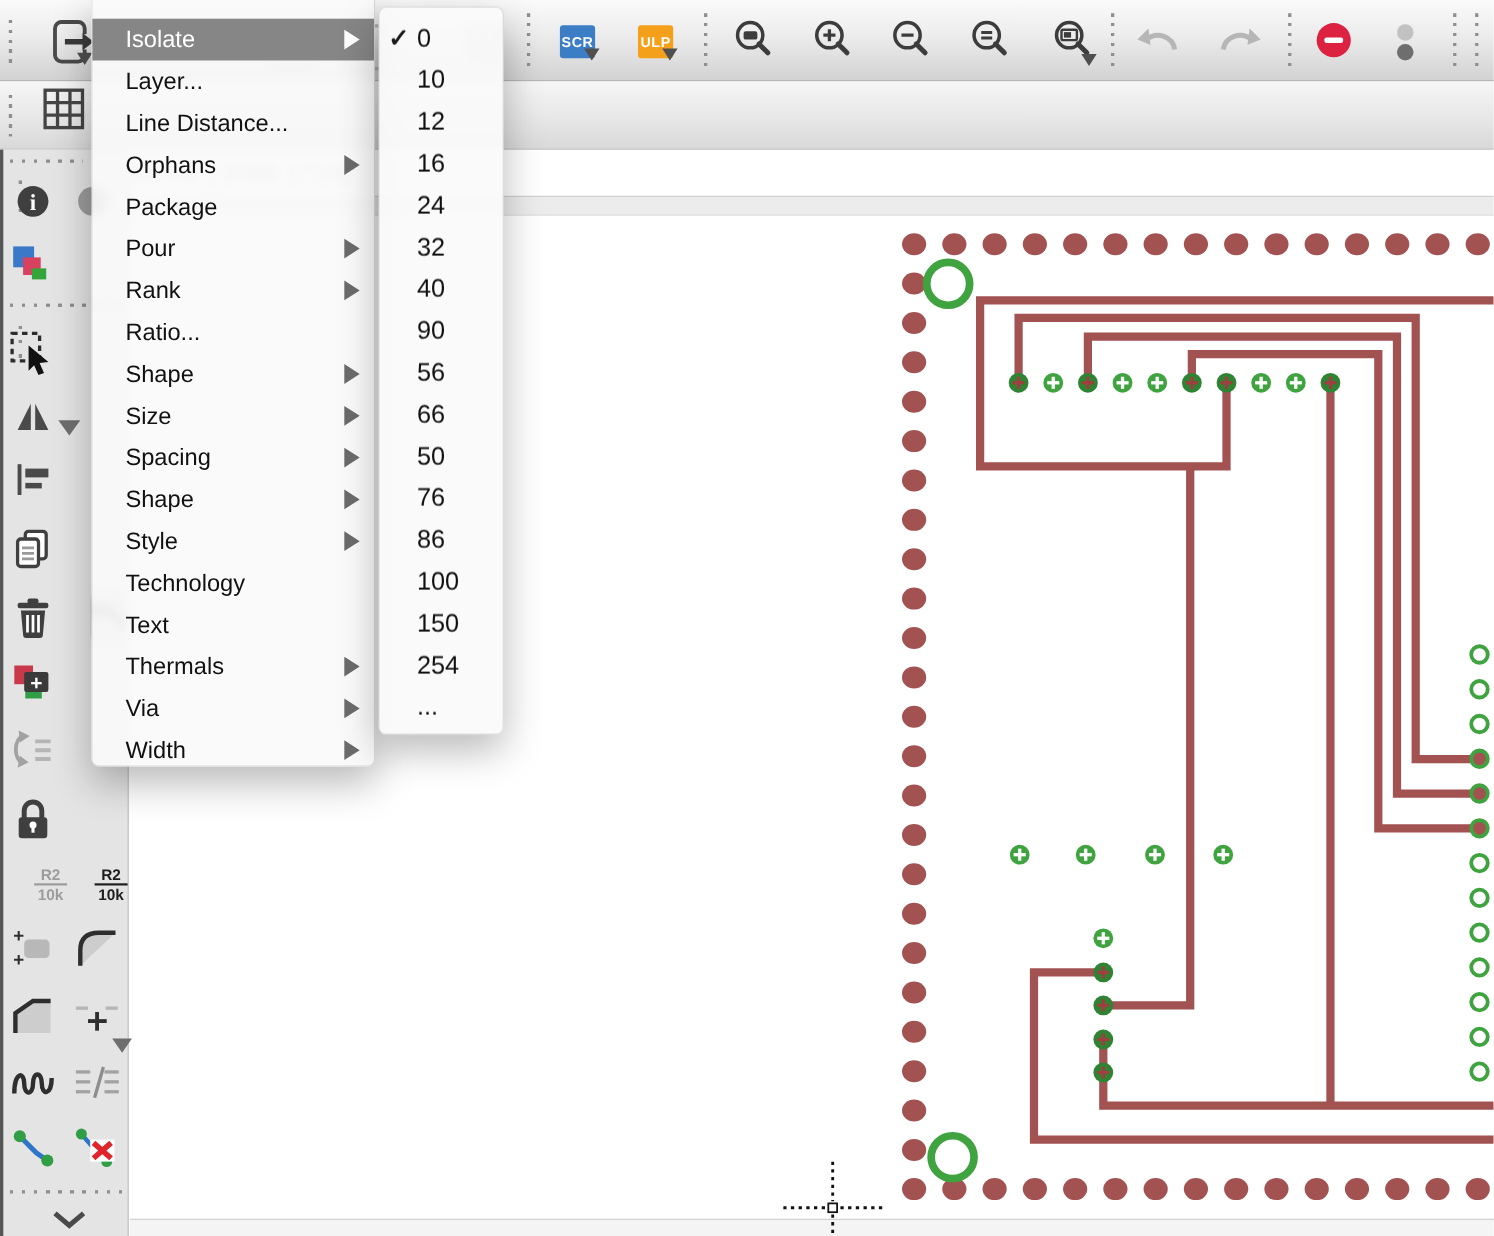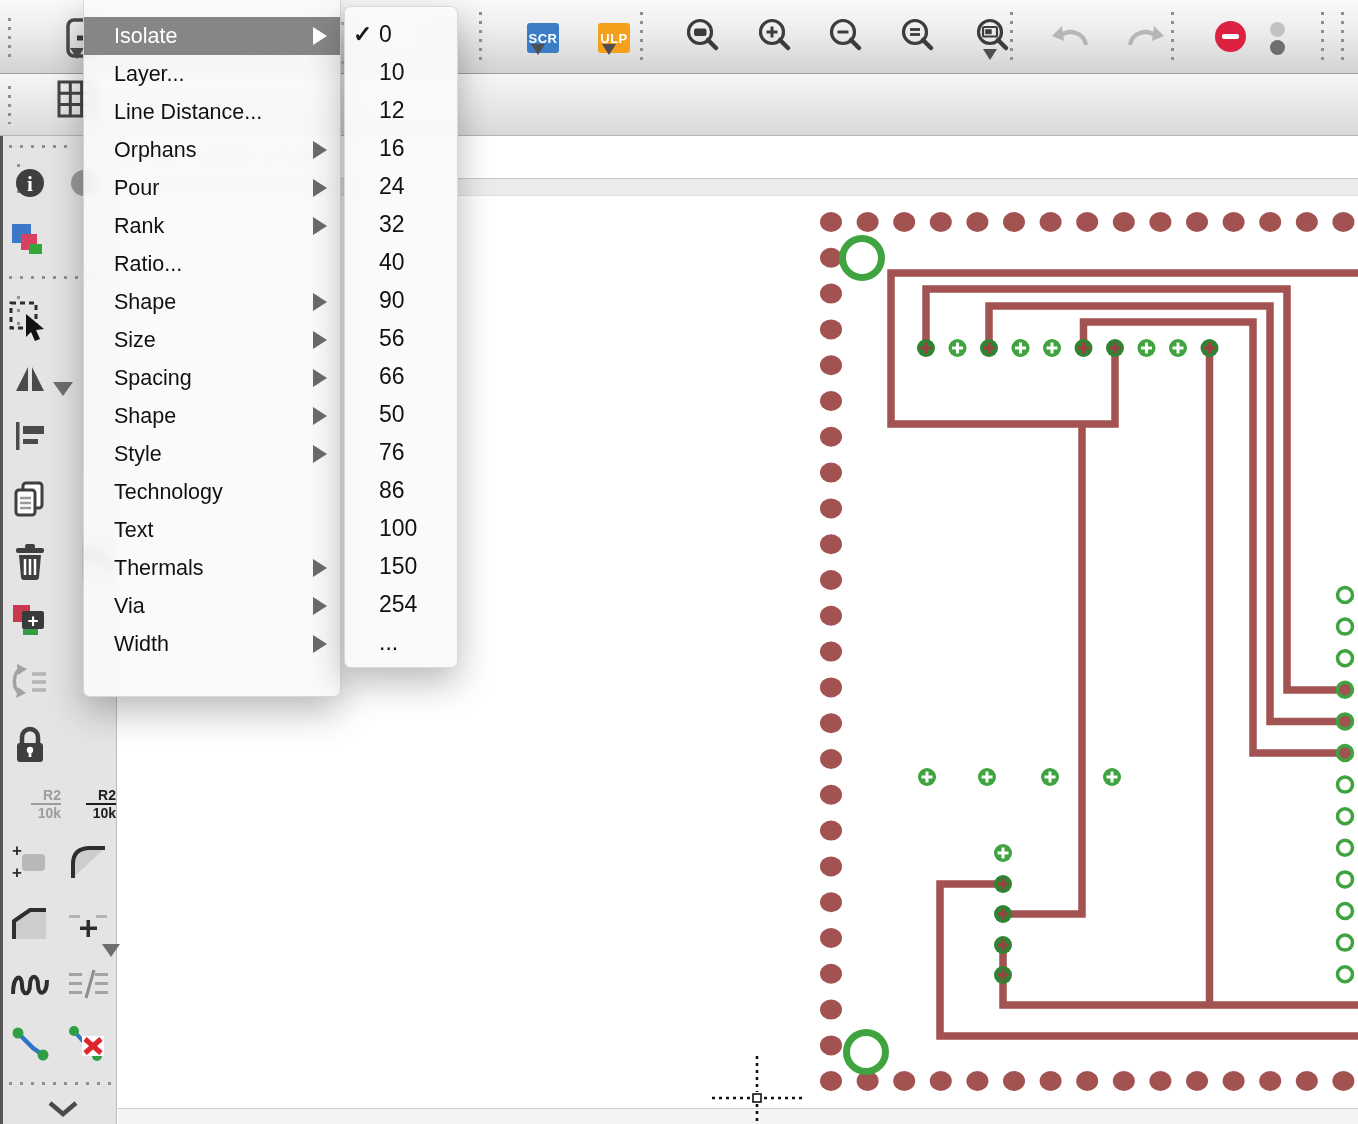--- a/index.html
+++ b/index.html
@@ -8,21 +8,21 @@
     background:#ffffff;font-family:"Liberation Sans",sans-serif;
     -webkit-font-smoothing:antialiased;
   }
   
   .toolbar1{position:absolute;left:0;top:0;width:1358px;height:73px;z-index:5;
     background:linear-gradient(#fafafa,#ececec 45%,#d2d2d2);border-bottom:1px solid #9d9d9d;}
   .toolbar2{position:absolute;left:0;top:74px;width:1358px;height:61px;z-index:5;
     background:linear-gradient(#f6f6f6,#e7e7e7 55%,#d9d9d9);border-bottom:1px solid #b4b4b4;}
   .vdots{position:absolute;width:3px;z-index:6;
     background:repeating-linear-gradient(to bottom,#8f8f8f 0 3px,transparent 3px 9px);}
-  .tbtn{position:absolute;z-index:6;display:flex;align-items:center;justify-content:center;margin-left:18px;}
+  .tbtn{position:absolute;z-index:6;display:flex;align-items:center;justify-content:center;}
   .badge{width:32px;height:30px;border-radius:3px;color:#fff;font-size:13px;font-weight:bold;
     display:flex;align-items:center;justify-content:center;letter-spacing:0.5px;}
   .dd{position:absolute;width:0;height:0;border-left:8px solid transparent;
     border-right:8px solid transparent;border-top:11px solid #4f4f4f;z-index:7;}
   .stop-circle{width:31px;height:31px;border-radius:50%;display:flex;align-items:center;justify-content:center;}
   .stop-bar{width:17px;height:5px;background:#fff;border-radius:2px;}
   .ovdot{position:absolute;border-radius:50%;width:15px;height:15px;z-index:6;}
   
   .param-bar{position:absolute;left:118px;top:136px;width:1240px;height:42px;background:#fff;
     border-bottom:1px solid #c9c9c9;z-index:2;}
@@ -33,21 +33,21 @@
   .statusbar{position:absolute;left:118px;top:1108px;width:1240px;height:16px;background:#f4f4f4;
     border-top:1px solid #cecece;z-index:2;}
   
   .sidebar{position:absolute;left:0;top:136px;width:117px;height:988px;background:#e4e4e4;
     border-right:1px solid #bdbdbd;border-left:3px solid #565656;box-sizing:border-box;z-index:10;}
   .hdots{position:absolute;height:3px;
     background:repeating-linear-gradient(to right,#8f8f8f 0 3px,transparent 3px 11px);}
   .svdots{position:absolute;width:3px;
     background:repeating-linear-gradient(to bottom,#8f8f8f 0 3px,transparent 3px 13px);}
   .si{position:absolute;width:44px;height:44px;display:flex;align-items:center;justify-content:center;}
-  .frac{display:flex;flex-direction:column;align-items:flex-end;font-size:14px;line-height:14px;font-weight:bold;margin-left:32px;}
+  .frac{display:flex;flex-direction:column;align-items:center;font-size:14px;line-height:14px;font-weight:bold;margin-left:32px;}
   .frac .fline{height:2px;width:30px;margin:1px 0;}
   .frac-gray{color:#9c9c9c;} .frac-gray .fline{background:#9c9c9c;}
   .frac-dark{color:#1e1e1e;} .frac-dark .fline{background:#1e1e1e;}
   .press-btn{position:absolute;left:82px;top:538px;width:34px;height:46px;background:#d2d2d2;
     border-radius:7px;z-index:11;display:flex;align-items:center;justify-content:center;}
   .faint{opacity:0.85;}
   
   .pcb-wrap{position:absolute;left:118px;top:196px;width:1240px;height:912px;z-index:1;background:#fff;}
   .crosshair{position:absolute;left:712px;top:1056px;z-index:8;}
   
@@ -583,20 +583,23 @@
       <span>Layer...</span>
     </div>
     <div class="menu-item">
       <span>Line Distance...</span>
     </div>
     <div class="menu-item">
       <span>Orphans</span>
       <span class="menu-arrow"></span>
     </div>
     <div class="menu-item">
+      <span>Package</span>
+    </div>
+    <div class="menu-item">
       <span>Pour</span>
       <span class="menu-arrow"></span>
     </div>
     <div class="menu-item">
       <span>Rank</span>
       <span class="menu-arrow"></span>
     </div>
     <div class="menu-item">
       <span>Ratio...</span>
     </div>

